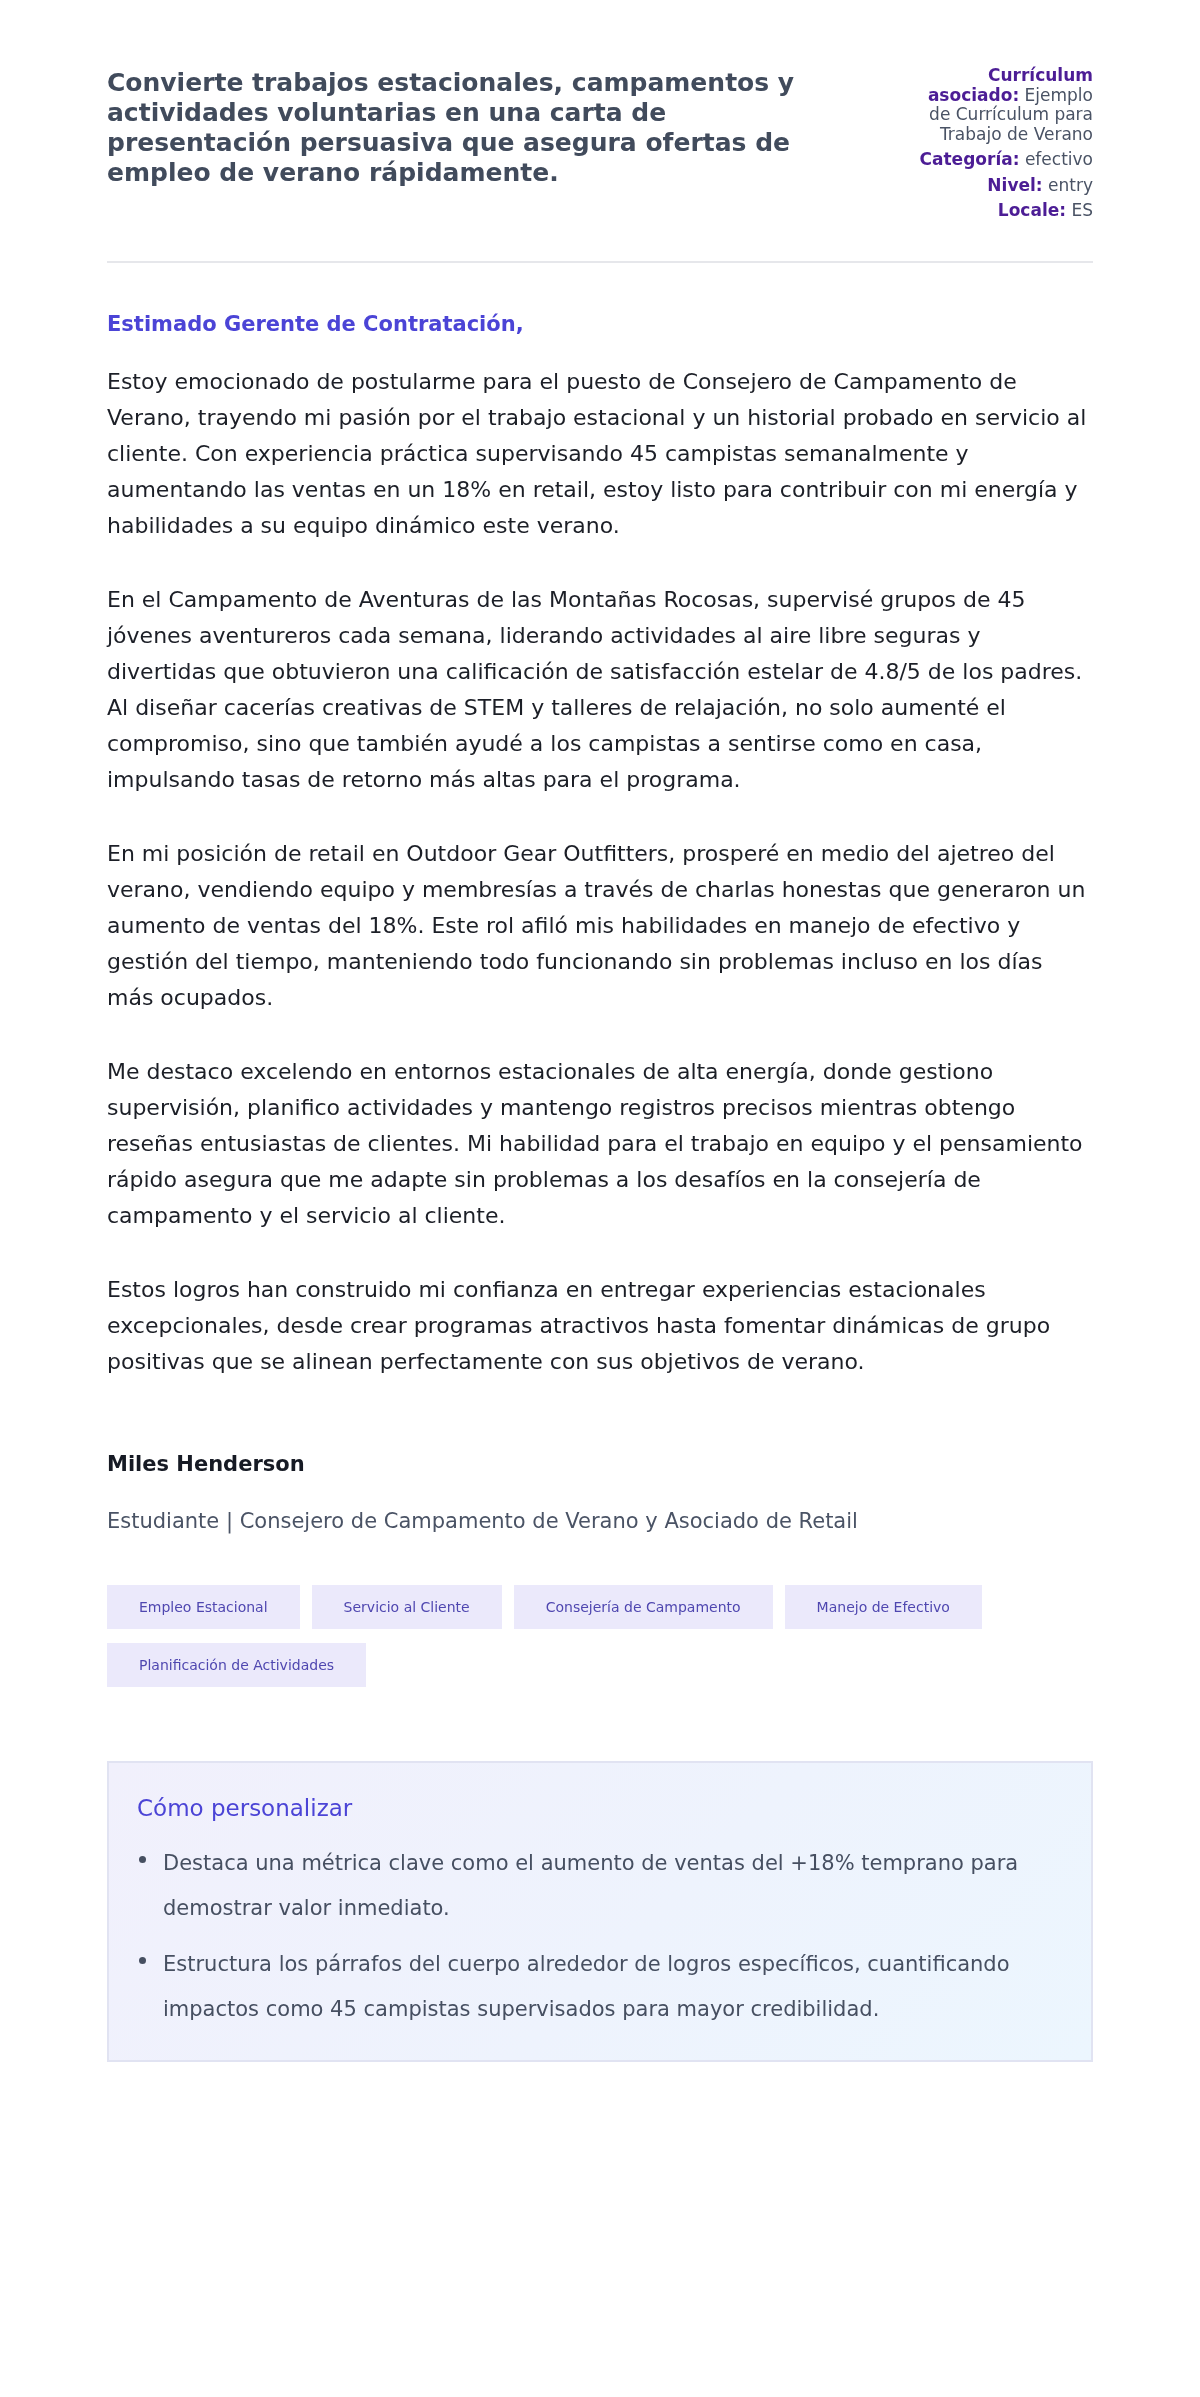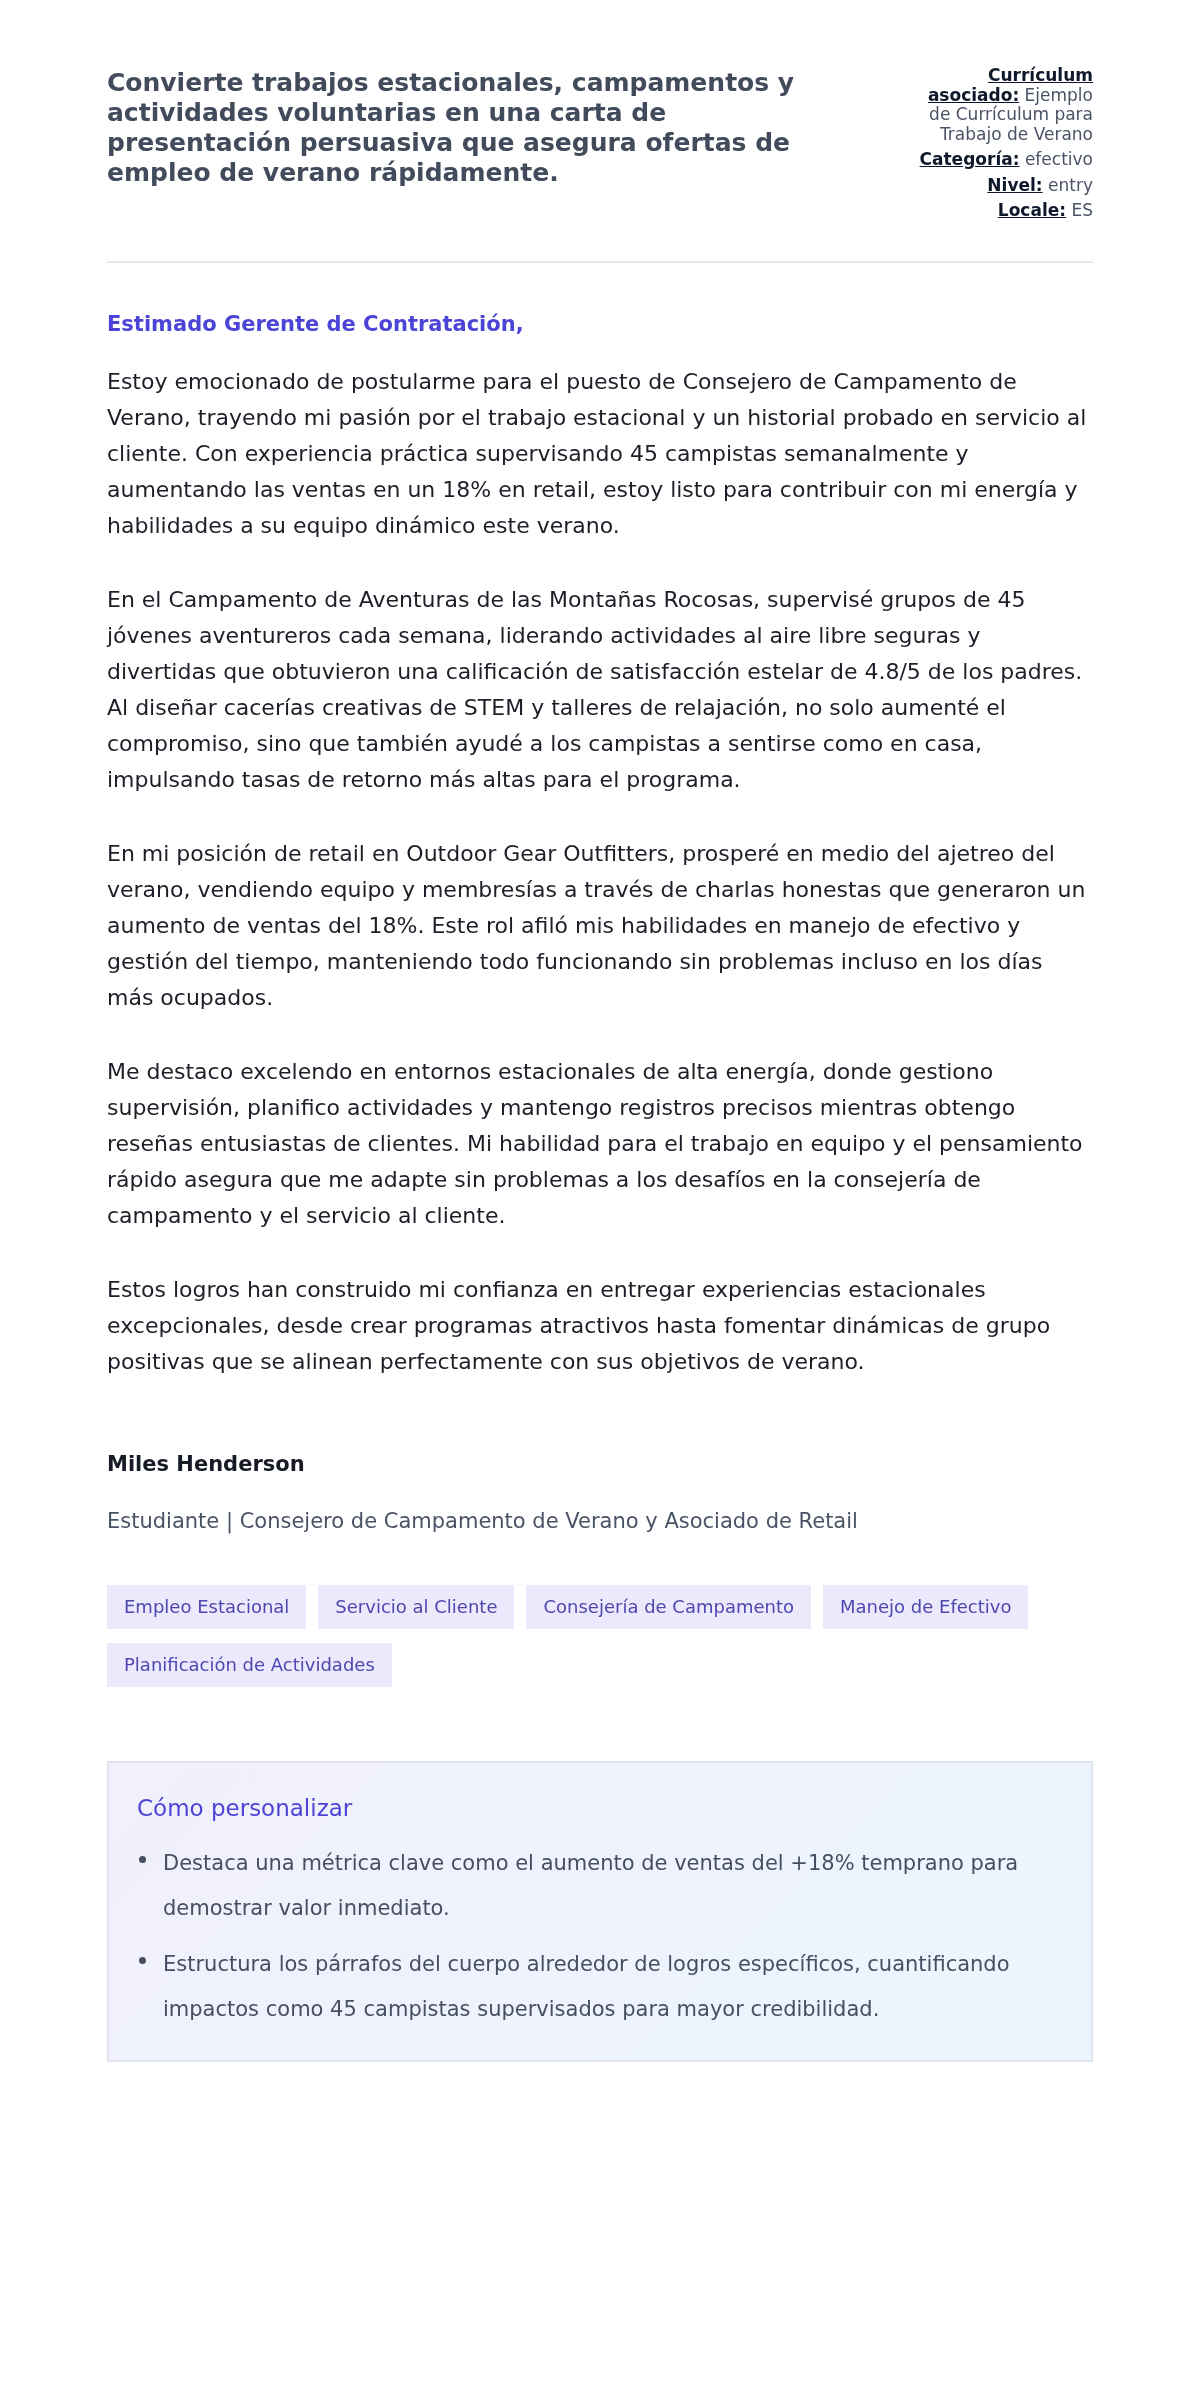--- a/index.html
+++ b/index.html
@@ -37,21 +37,21 @@
   }
   .meta {
     width: 190px;
     text-align: right;
     font-size: 17px;
     line-height: 19.5px;
     color: #4a5365;
     margin-top: 0px;
   }
   .meta-row { margin-bottom: 6px; }
-  .meta-row .k { font-weight: bold; color: #0f172a; text-decoration: underline; }
+  .meta-row .k { font-weight: bold; color: #4c1d95; }
   .divider {
     margin-top: 34px;
     height: 2px;
     background: #e6e7eb;
   }
   .greeting {
     margin-top: 47px;
     font-size: 21px;
     font-weight: bold;
     color: #4b44d6;
@@ -81,22 +81,22 @@
   .tags {
     margin-top: 50px;
     display: flex;
     flex-wrap: wrap;
     gap: 14px 12px;
     width: 985px;
   }
   .tag {
     background: #ebe9fb;
     color: #4f47b0;
-    font-size: 18px;
-    padding: 0 17px;
+    font-size: 14px;
+    padding: 0 32px;
     height: 44px;
     line-height: 44px;
     white-space: nowrap;
     text-align: right;
   }
   .tips {
     margin-top: 74px;
     border: 2px solid #e1e3f2;
     background: linear-gradient(135deg, #f1f0fc 0%, #eef3fd 55%, #ecf6fe 100%);
     padding: 30px 28px 28px 28px;

